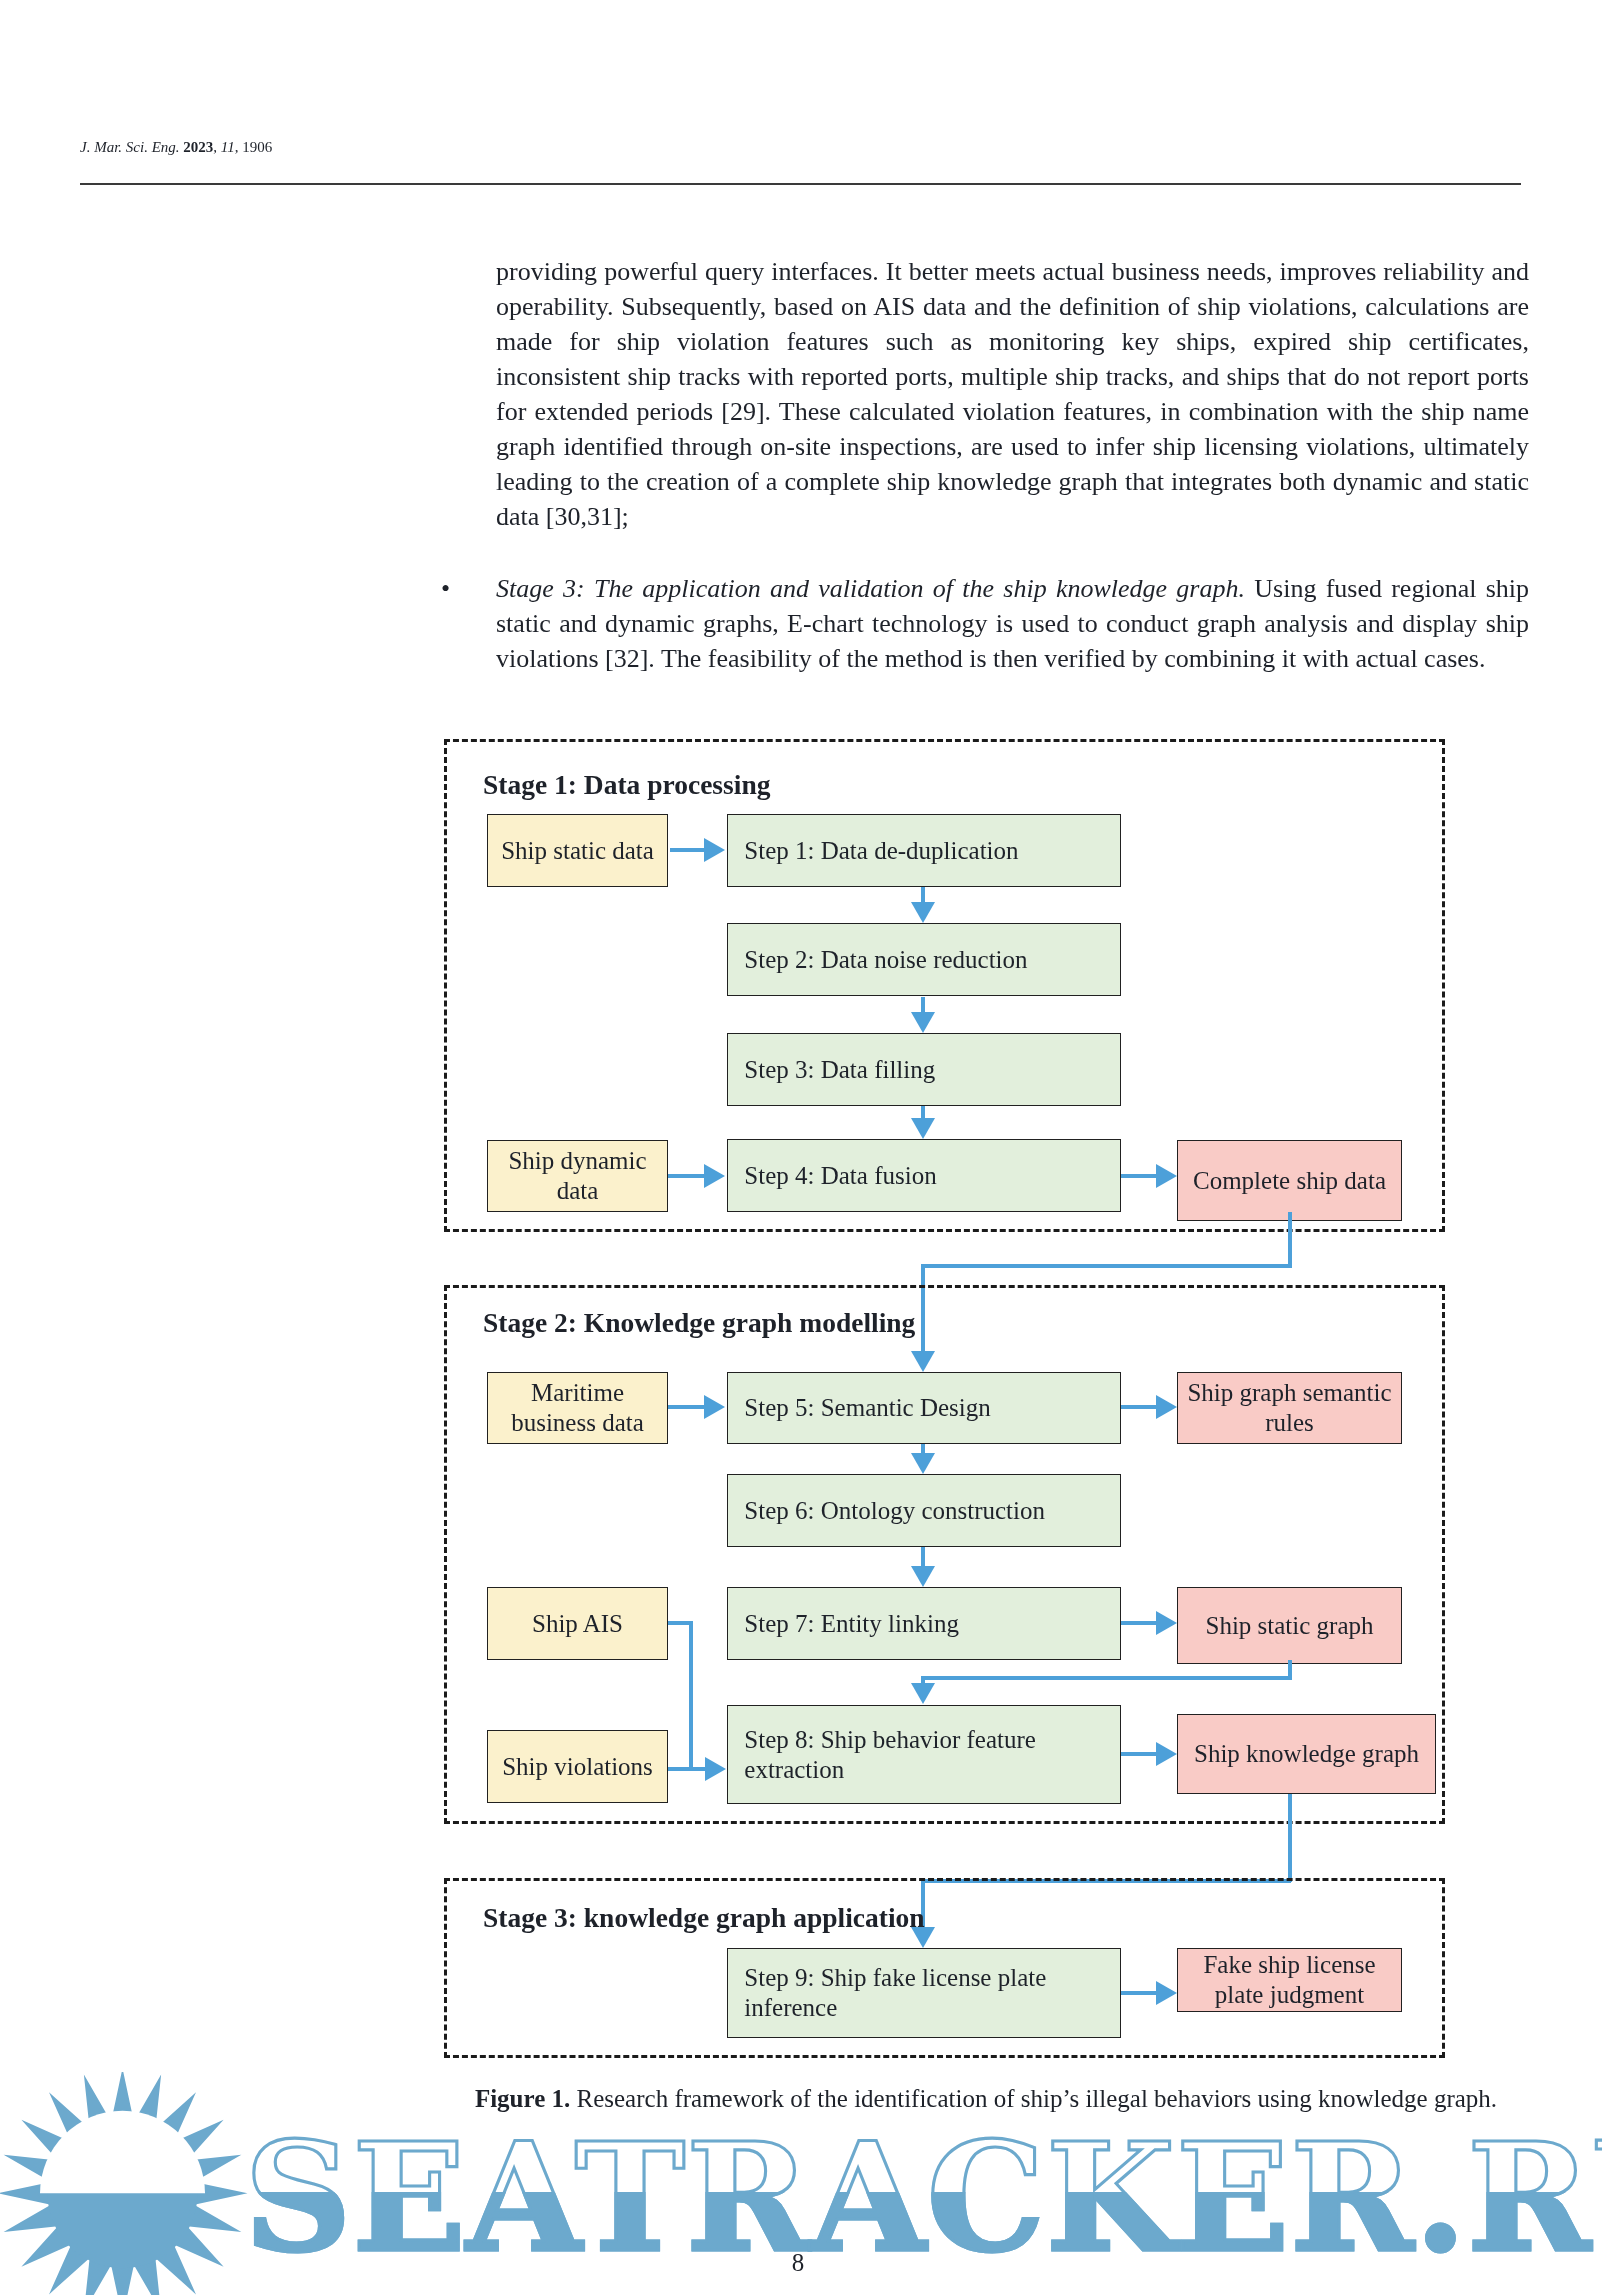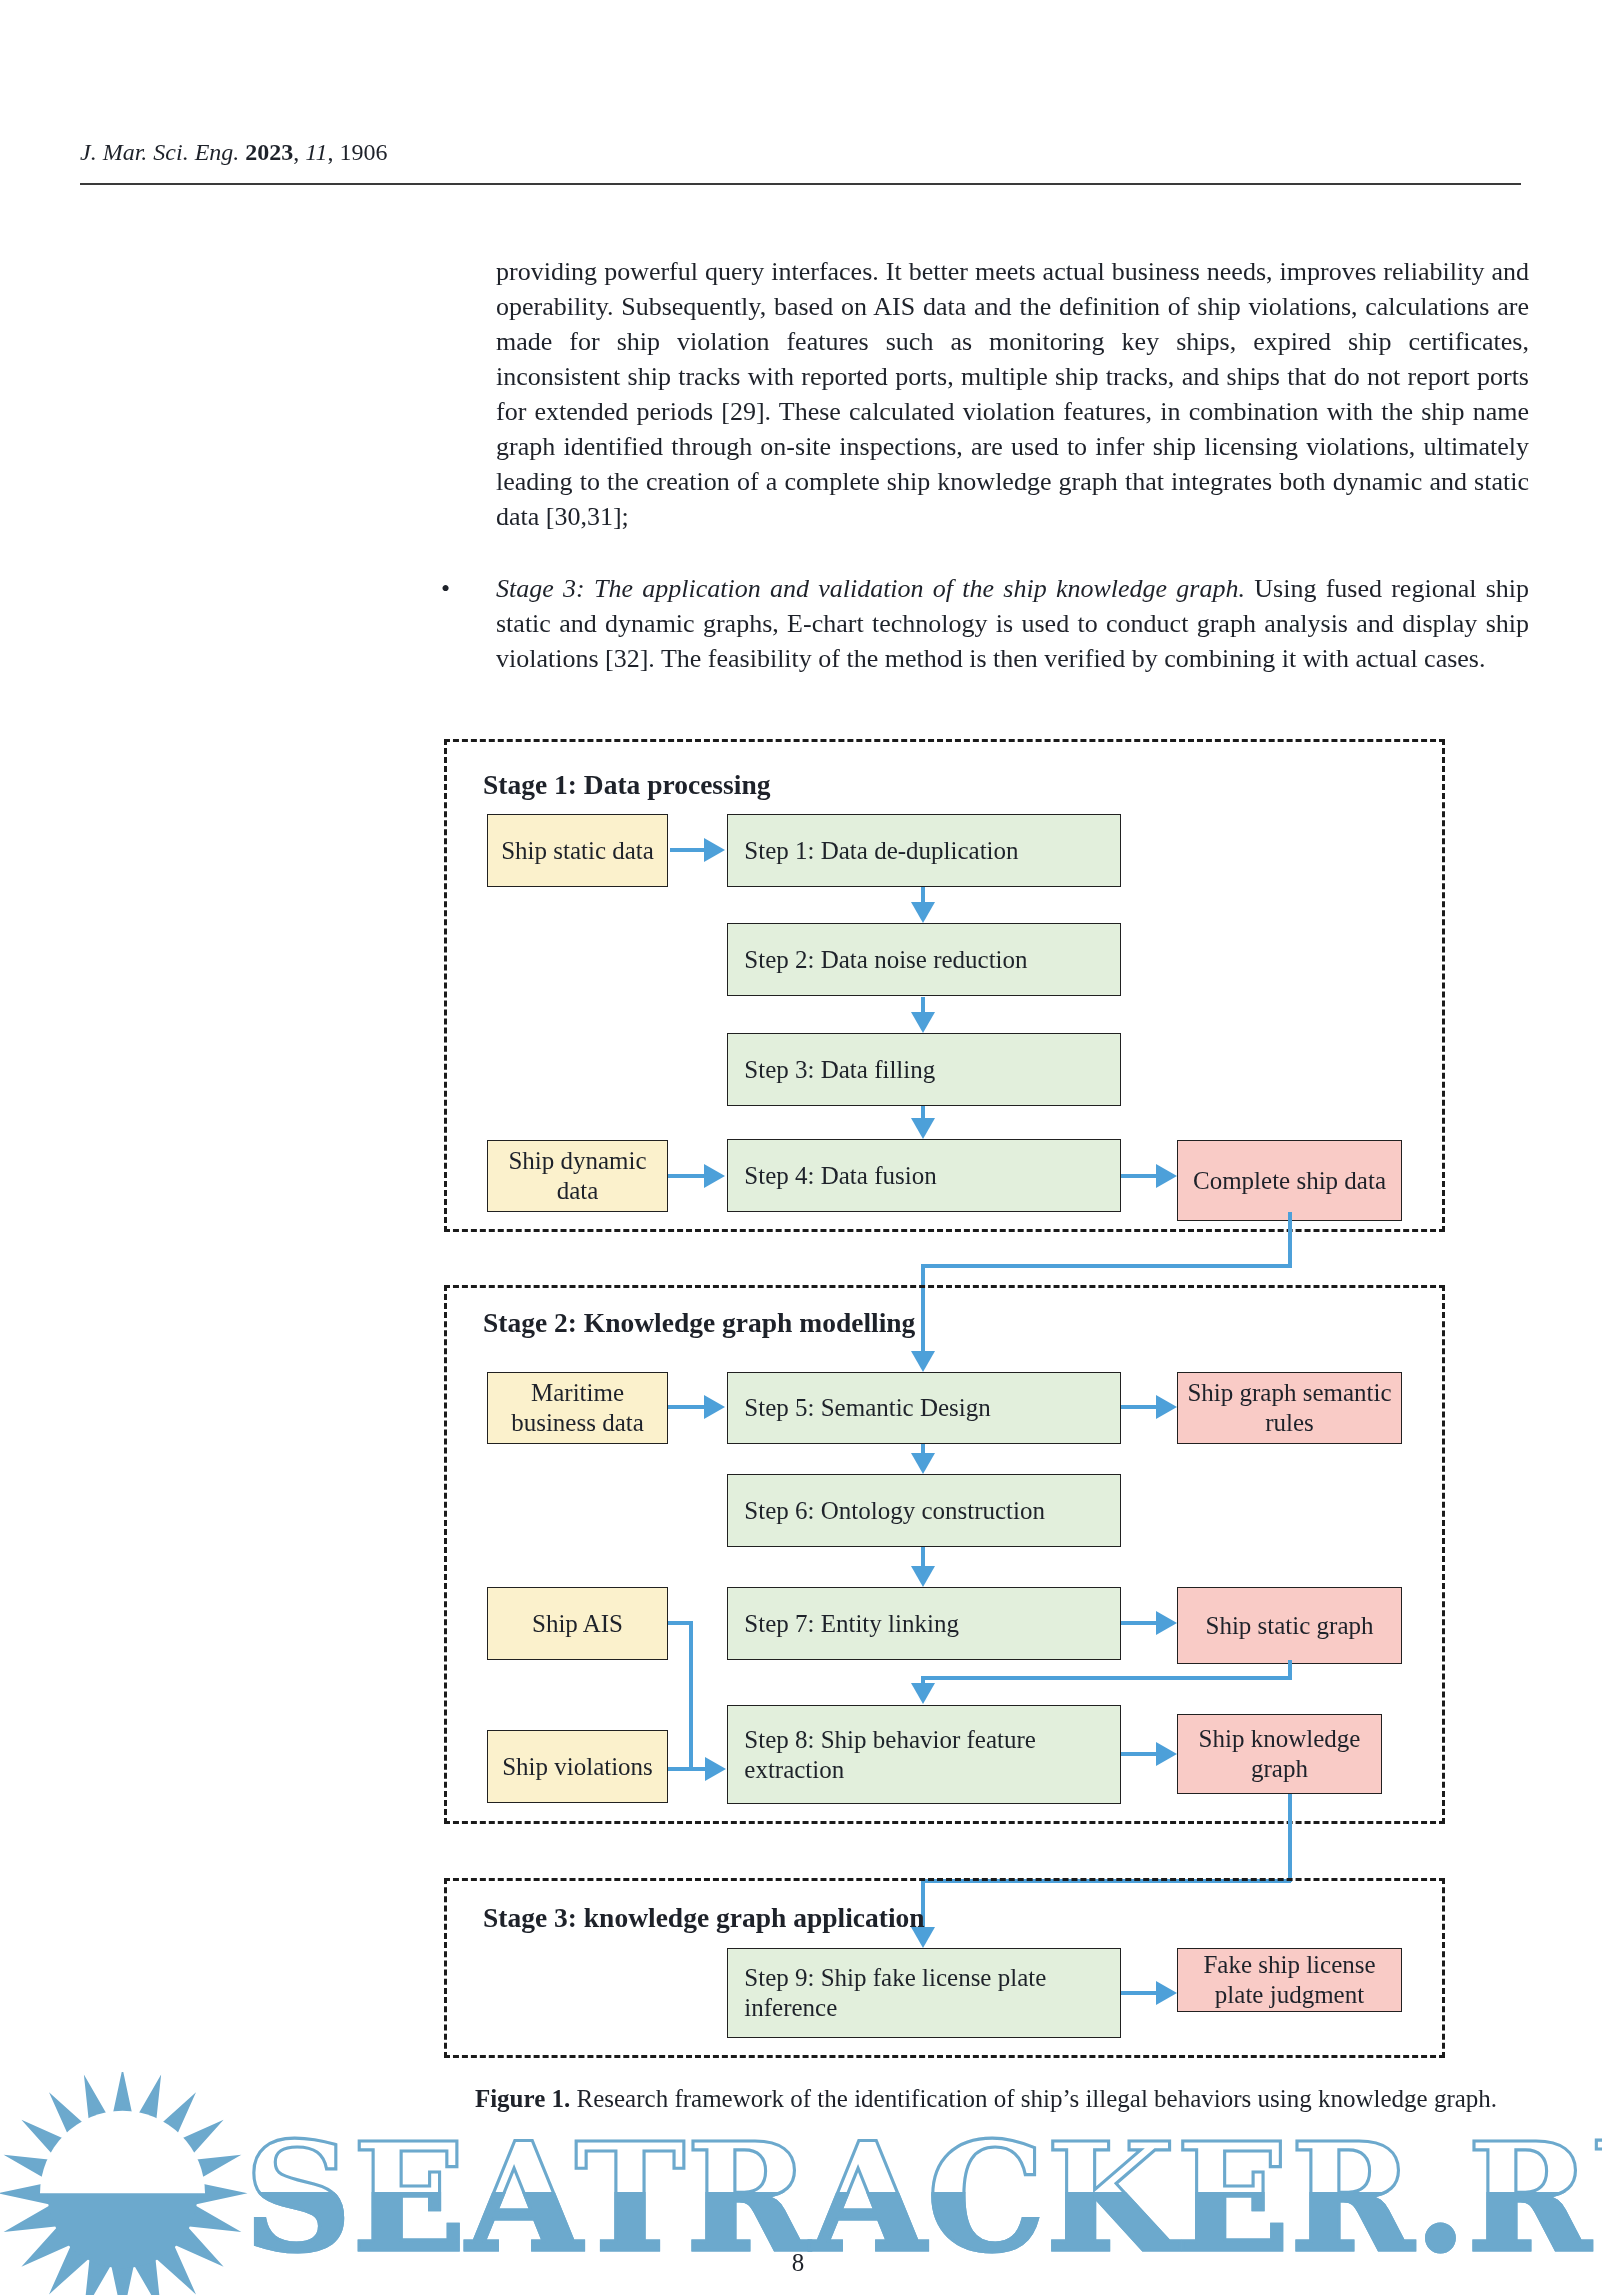--- a/index.html
+++ b/index.html
@@ -11,21 +11,21 @@
     --dash-color:#1b1b1b;
     --ink:#1e222a;
     --watermark-blue:#6CA9CD;
   }
   html,body{margin:0;padding:0;background:#888;}
   #page{
     position:relative;width:1603px;height:2295px;background:#ffffff;
     overflow:hidden;font-family:"Liberation Serif","DejaVu Serif",serif;color:var(--ink);
   }
   
-  .hdr{position:absolute;left:80px;top:139px;font-size:24px;font-style:italic;white-space:nowrap;}
+  .hdr{position:absolute;left:80px;top:139px;font-size:15px;font-style:italic;white-space:nowrap;}
   .hdr b{font-style:normal;font-weight:bold;}
   .hdr .up{font-style:normal;}
   .hrule{position:absolute;left:80px;top:183px;width:1441px;height:1.9px;background:#3a3a3a;}
   
   .para{position:absolute;left:496px;top:254px;width:1033px;font-size:26px;line-height:35px;text-align:justify;}
   .bullet-mark{position:absolute;left:441px;top:571px;font-size:26px;line-height:35px;}
   .bullet-text{position:absolute;left:496px;top:571px;width:1033px;font-size:26px;line-height:35px;text-align:justify;}
   .bullet-text .lead{font-weight:normal;font-style:italic;}
   
   .stage{position:absolute;border:3.1px dashed var(--dash-color);}
@@ -113,21 +113,21 @@
 
   <div class="fbox fyellow" style="left:487px;top:1372px;width:181px;height:72px;">Maritime business data</div>
   <div class="fbox fgreen" style="left:727px;top:1372px;width:394px;height:72px;">Step 5: Semantic Design</div>
   <div class="fbox fpink" style="left:1177px;top:1372px;width:225px;height:72px;">Ship graph semantic rules</div>
   <div class="fbox fgreen" style="left:727px;top:1474px;width:394px;height:73px;">Step 6: Ontology construction</div>
   <div class="fbox fyellow" style="left:487px;top:1587px;width:181px;height:73px;">Ship AIS</div>
   <div class="fbox fgreen" style="left:727px;top:1587px;width:394px;height:73px;">Step 7: Entity linking</div>
   <div class="fbox fpink" style="left:1177px;top:1587px;width:225px;height:77px;">Ship static graph</div>
   <div class="fbox fyellow" style="left:487px;top:1730px;width:181px;height:73px;">Ship violations</div>
   <div class="fbox fgreen" style="left:727px;top:1705px;width:394px;height:99px;">Step 8: Ship behavior feature extraction</div>
-  <div class="fbox fpink" style="left:1177px;top:1714px;width:205px;height:80px;">Ship knowledge graph</div>
+  <div class="fbox fpink" style="left:1177px;top:1714px;width:259px;height:80px;">Ship knowledge graph</div>
 
   <div class="hl" style="left:668px;top:1405px;width:37px;"></div>
   <div class="head-r" style="left:704px;top:1395px;"></div>
   <div class="hl" style="left:1121px;top:1405px;width:36px;"></div>
   <div class="head-r" style="left:1156px;top:1395px;"></div>
   <div class="vl" style="left:921px;top:1444px;height:10.6px;"></div>
   <div class="head-d" style="left:911px;top:1453px;"></div>
   <div class="vl" style="left:921px;top:1547px;height:19.4px;"></div>
   <div class="head-d" style="left:911px;top:1566px;"></div>
   <div class="hl" style="left:1121px;top:1621px;width:36px;"></div>

